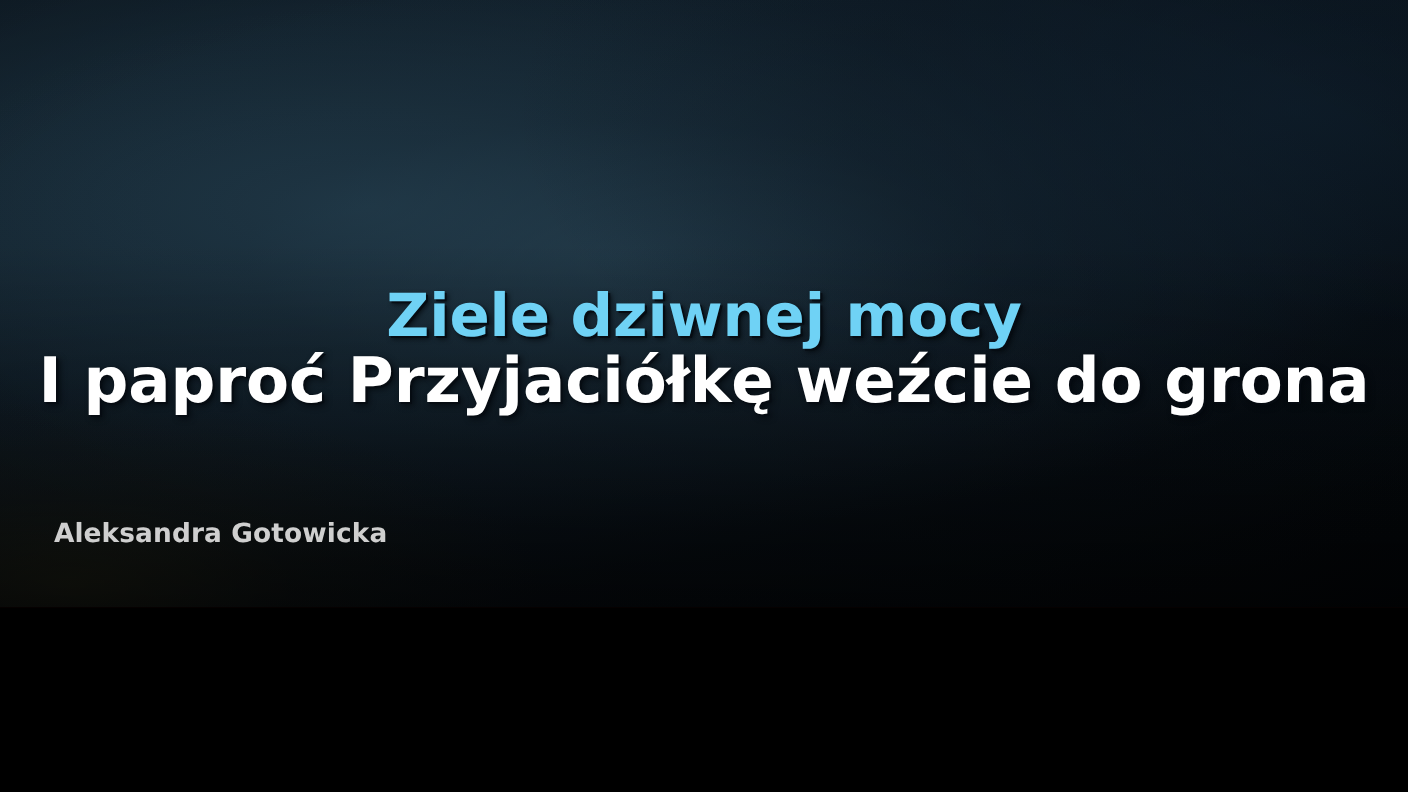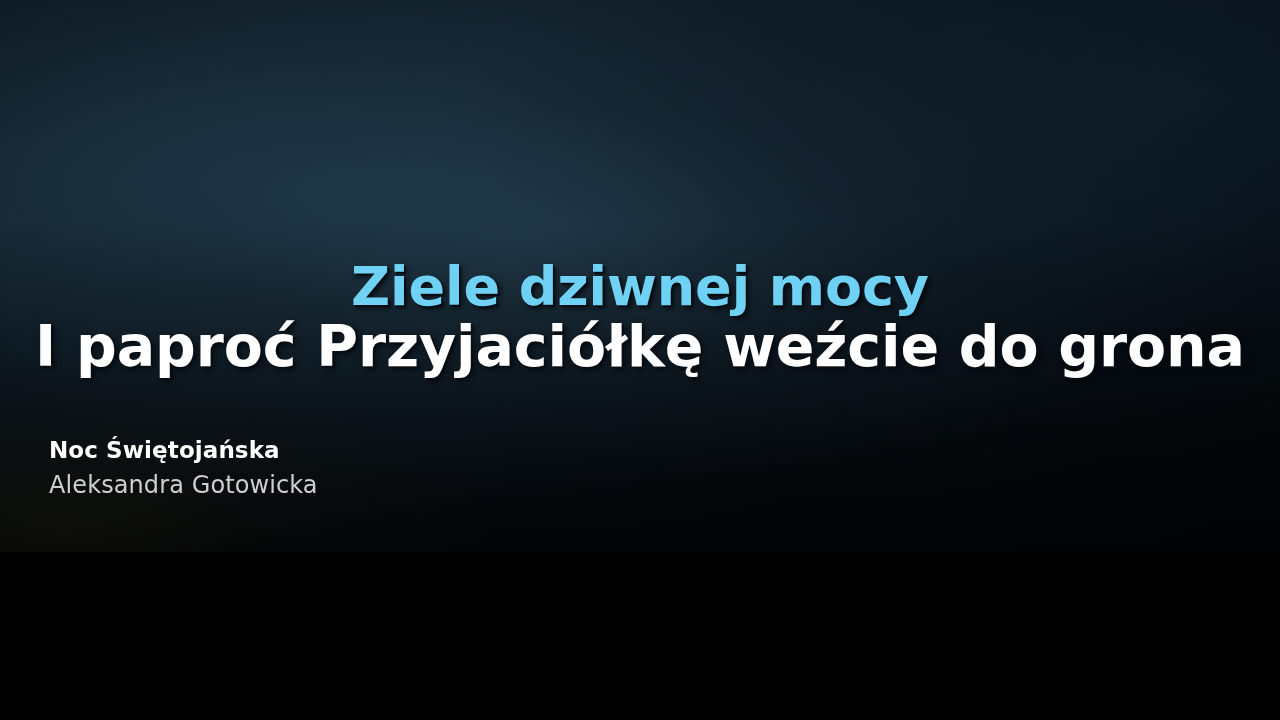--- a/index.html
+++ b/index.html
@@ -139,21 +139,21 @@
     font-weight: bold;
     color: #ffffff;
     line-height: 1.2;
     letter-spacing: 0.1px;
     white-space: nowrap;
   }
 
   #footer-author {
     margin: 7px 0 0 0;
     font-size: 24px;
-    font-weight: normal;
+    font-weight: bold;
     color: #cfcfcf;
     line-height: 1.2;
     letter-spacing: 0.1px;
     white-space: nowrap;
   }
 </style>
 </head>
 <body>
 
 <div id="slide">
@@ -165,17 +165,16 @@
   <div class="bg-layer bg-glow-warm"></div>
   <div class="bg-layer bg-vignette-corners"></div>
   <div class="bg-layer bg-vignette-bottom"></div>
 
   <div id="title-block">
     <div class="title-line" id="title-line-1">Ziele dziwnej mocy</div>
     <div class="title-line" id="title-line-2">I paproć Przyjaciółkę weźcie do grona</div>
   </div>
 
   <div id="footer-block">
-    <div id="footer-title">Noc Świętojańska</div>
     <div id="footer-author">Aleksandra Gotowicka</div>
   </div>
 
 </div>
 
 </body></html>

